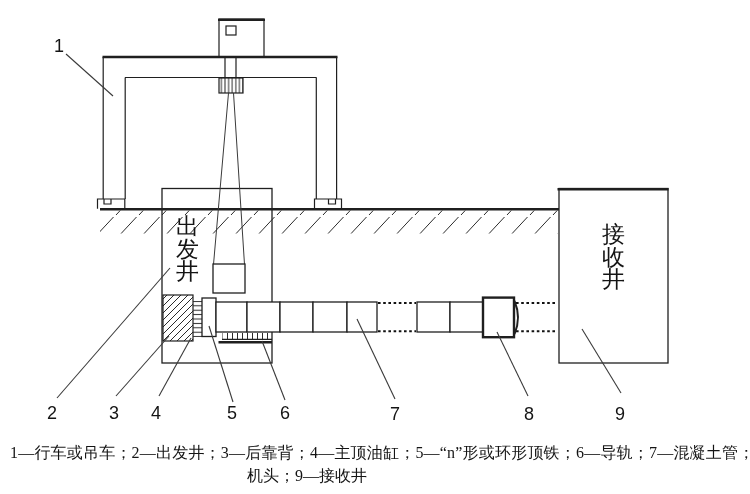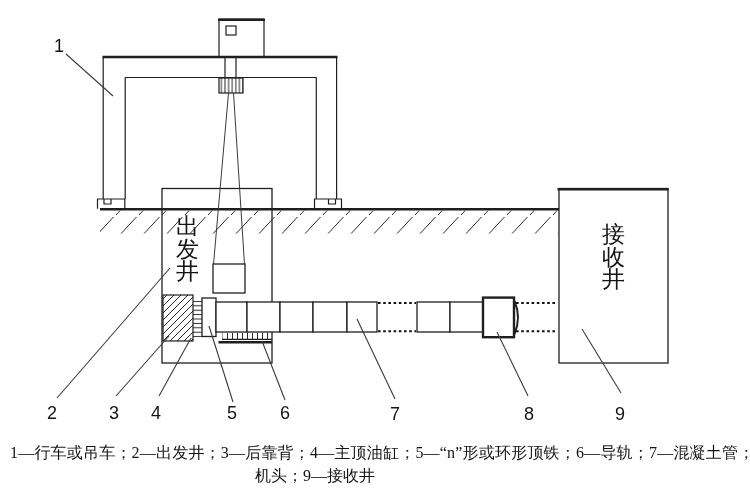--- a/index.html
+++ b/index.html
@@ -12,21 +12,21 @@
     position:absolute;font-family:"Liberation Sans","DejaVu Sans",sans-serif;
     font-size:18px;line-height:20px;color:#141414;
   }
   .vtext{
     position:absolute;width:18px;font-size:23px;line-height:22.5px;
     text-align:center;word-break:break-all;color:#141414;
     font-family:"Liberation Serif","DejaVu Serif",serif;
   }
   .caption{position:absolute;font-size:16px;color:#141414;white-space:nowrap;}
   #caption-line1{left:10px;top:443px;letter-spacing:0.2px;}
-  #caption-line2{left:8px;top:466px;width:614px;text-align:center;}
+  #caption-line2{left:0;top:466px;width:614px;text-align:center;}
 </style>
 </head>
 <body>
 
 <div id="stage">
 
   <svg id="diagram-svg" width="750" height="494" viewBox="0 0 750 494">
     <defs>
       <pattern id="groundHatch" patternUnits="userSpaceOnUse" width="23" height="24">
         <line x1="1" y1="23" x2="21.5" y2="1" stroke="#2a2a2a" stroke-width="1"></line>

